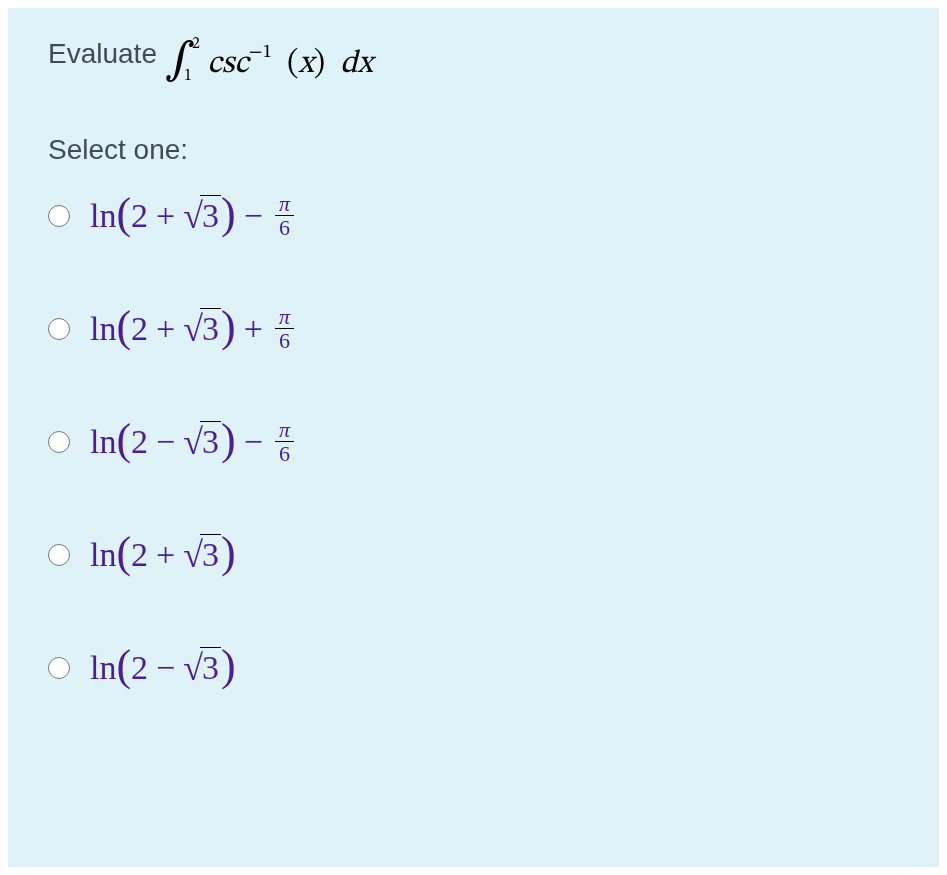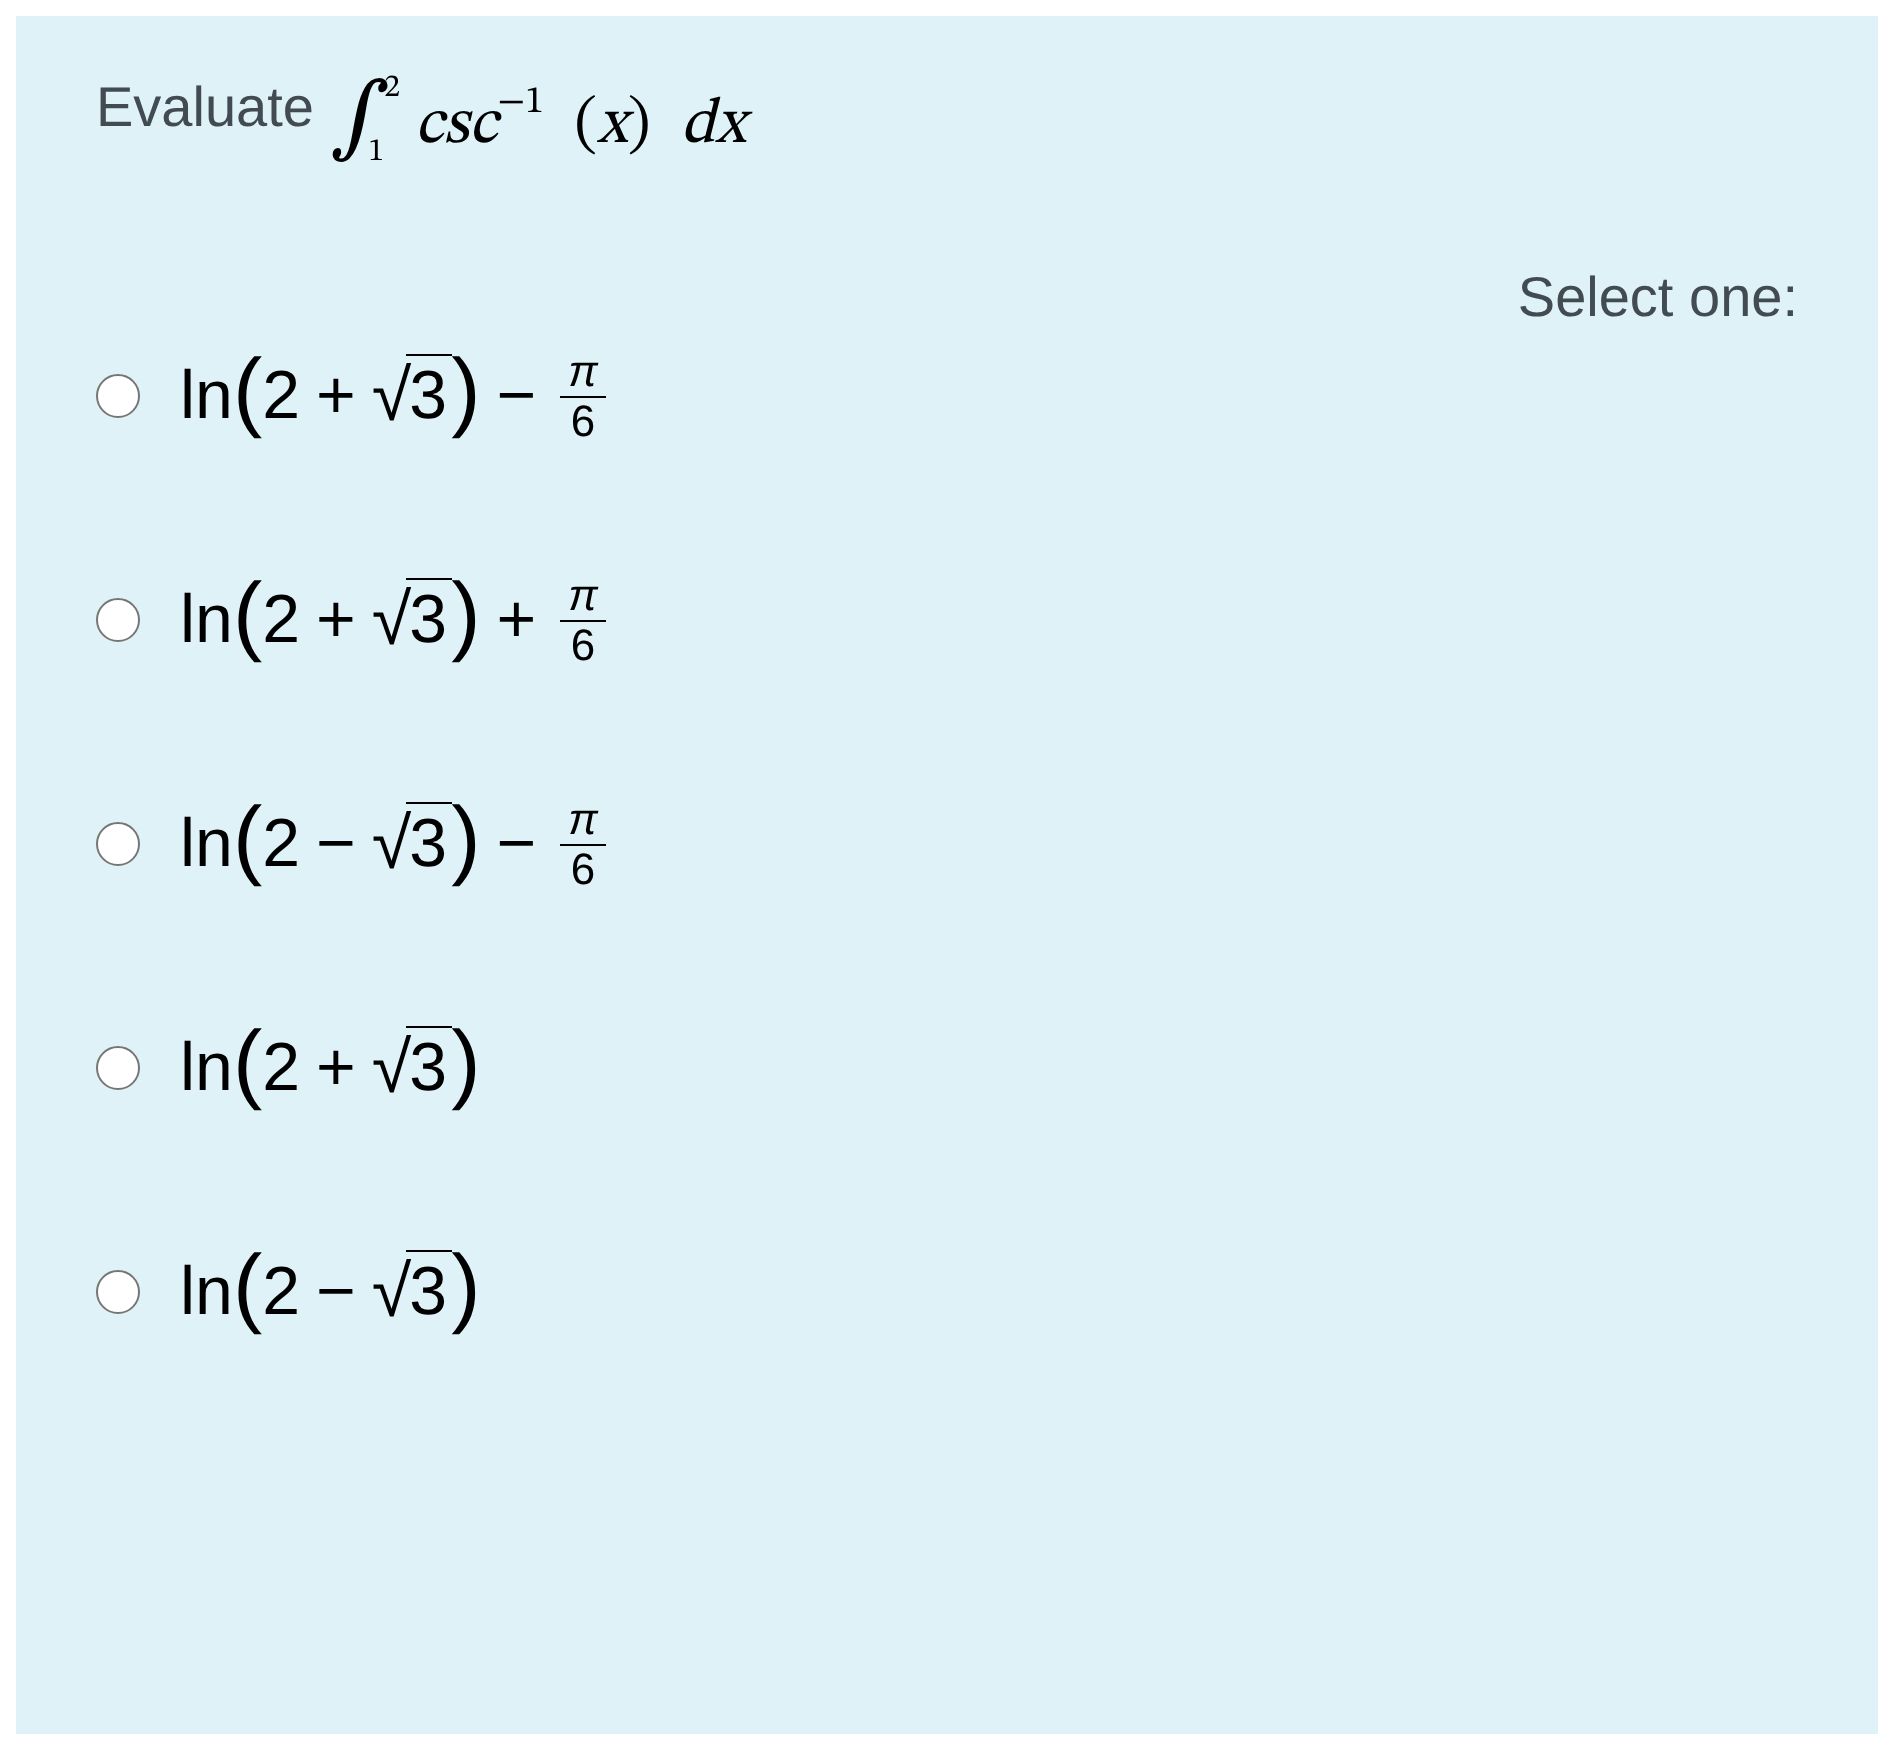--- a/index.html
+++ b/index.html
@@ -61,41 +61,40 @@
     }
     .sup {
       font-size: 0.6em;
       vertical-align: super;
       position: relative;
       top: -0.2em;
     }
     .select-label {
       font-size: 28px;
       color: #414b51;
-      margin-bottom: 8px;
-      text-align: right;
+      margin-bottom: 24px;
     }
     .option-row {
       display: flex;
       align-items: center;
       gap: 20px;
       margin-bottom: 62px;
     }
     .option-row:last-child {
       margin-bottom: 0;
     }
     input[type="radio"] {
       width: 22px;
       height: 22px;
       cursor: pointer;
       accent-color: #4a6572;
     }
     .option-math {
-      font-family: Liberation Sans, sans-serif;
-      color: #000000;
+      font-family: Liberation Serif, serif;
+      color: #4c1d95;
       font-size: 34px;
       display: inline-flex;
       align-items: center;
       justify-content: space-between;
     }
     .paren-big {
       font-size: 44px;
       position: relative;
       top: -2px;
     }

